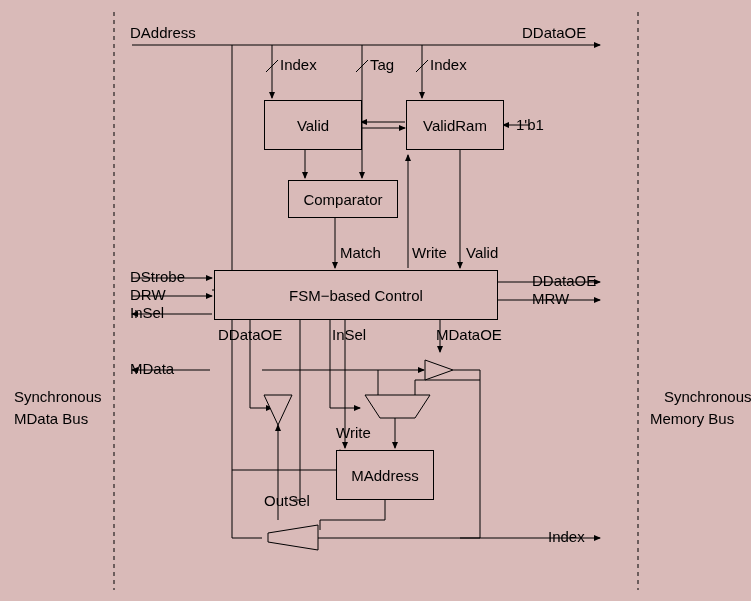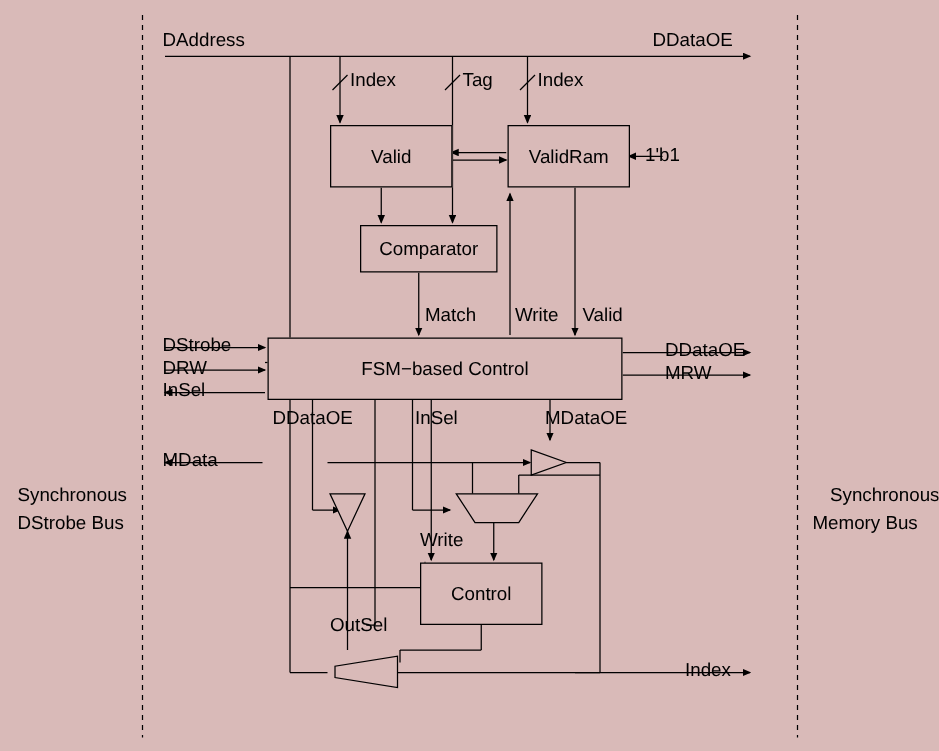--- a/index.html
+++ b/index.html
@@ -121,21 +121,21 @@
 <div class="box" style="left:406px;top:100px;width:96px;height:48px">
       <span>ValidRam</span>
     </div>
 <div class="box" style="left:214px;top:270px;width:282px;height:48px">
       <span>FSM−based Control</span>
     </div>
 <div class="box" style="left:288px;top:180px;width:108px;height:36px">
       <span>Comparator</span>
     </div>
 <div class="box" style="left:336px;top:450px;width:96px;height:48px">
-      <span>Control</span>
+      <span>MAddress</span>
     </div>
 
 <div class="lbl" style="left:130px;top:24px">DAddress</div>
 <div class="lbl" style="left:522px;top:24px">DDataOE</div>
 <div class="lbl" style="left:280px;top:56px">Index</div>
 <div class="lbl" style="left:370px;top:56px">Tag</div>
 <div class="lbl" style="left:430px;top:56px">Index</div>
 <div class="lbl" style="left:516px;top:116px">1'b1</div>
 
 <div class="lbl" style="left:340px;top:244px">Match</div>
@@ -151,17 +151,17 @@
 <div class="lbl" style="left:218px;top:326px">DDataOE</div>
 <div class="lbl" style="left:332px;top:326px">InSel</div>
 <div class="lbl" style="left:436px;top:326px">MDataOE</div>
 
 <div class="lbl" style="left:130px;top:360px">MData</div>
 <div class="lbl" style="left:336px;top:424px">Write</div>
 <div class="lbl" style="left:264px;top:492px">OutSel</div>
 <div class="lbl" style="left:548px;top:528px">Index</div>
 
 <div class="lbl" style="left:14px;top:388px">Synchronous</div>
-<div class="lbl" style="left:14px;top:410px">DStrobe Bus</div>
+<div class="lbl" style="left:14px;top:410px">MData Bus</div>
 <div class="lbl" style="left:664px;top:388px">Synchronous</div>
 <div class="lbl" style="left:650px;top:410px">Memory Bus</div>
 
 </div>
 
 </body></html>

